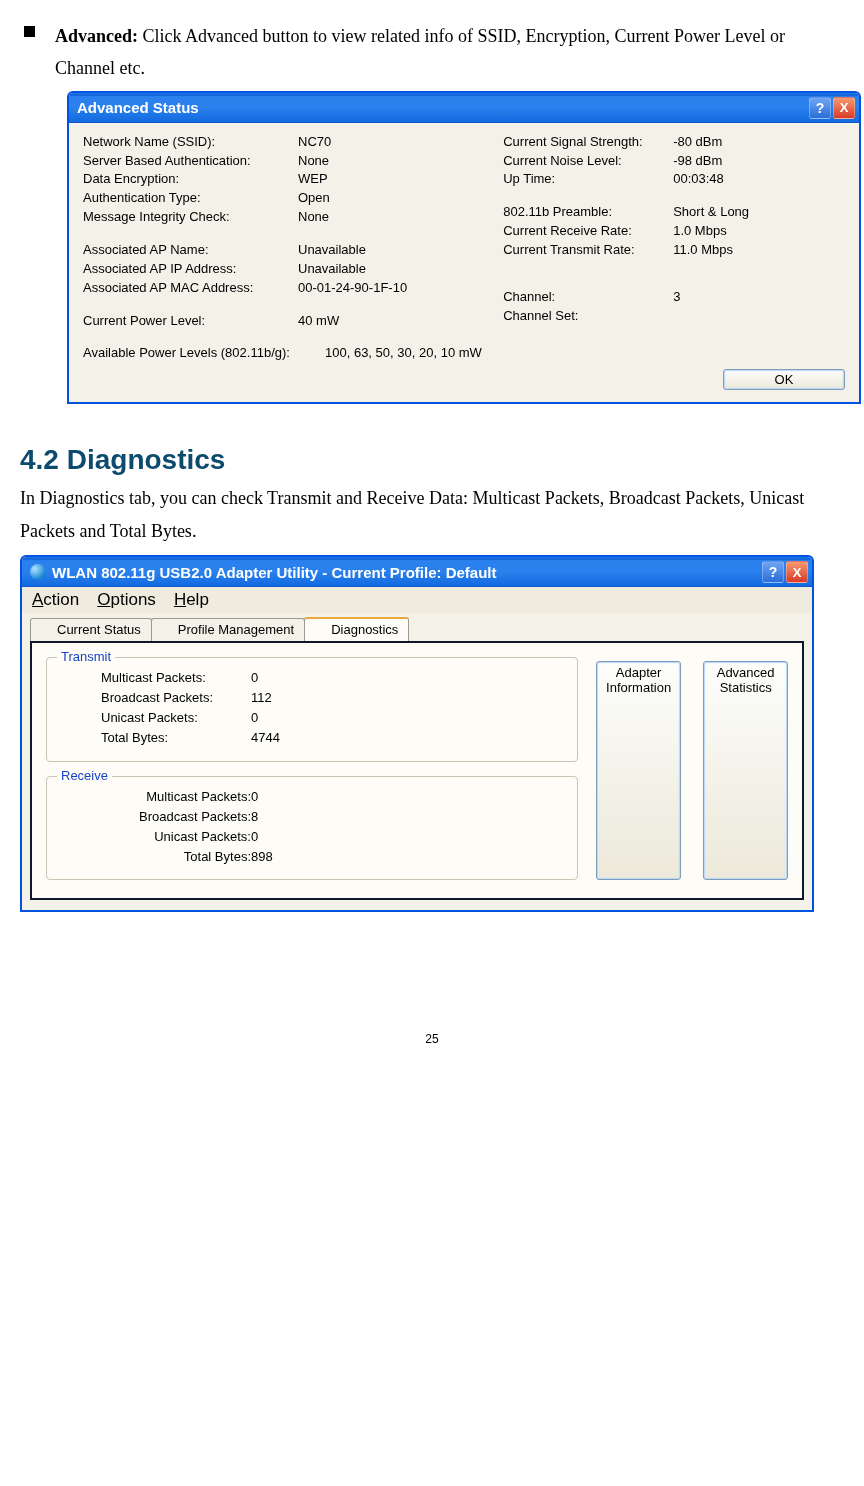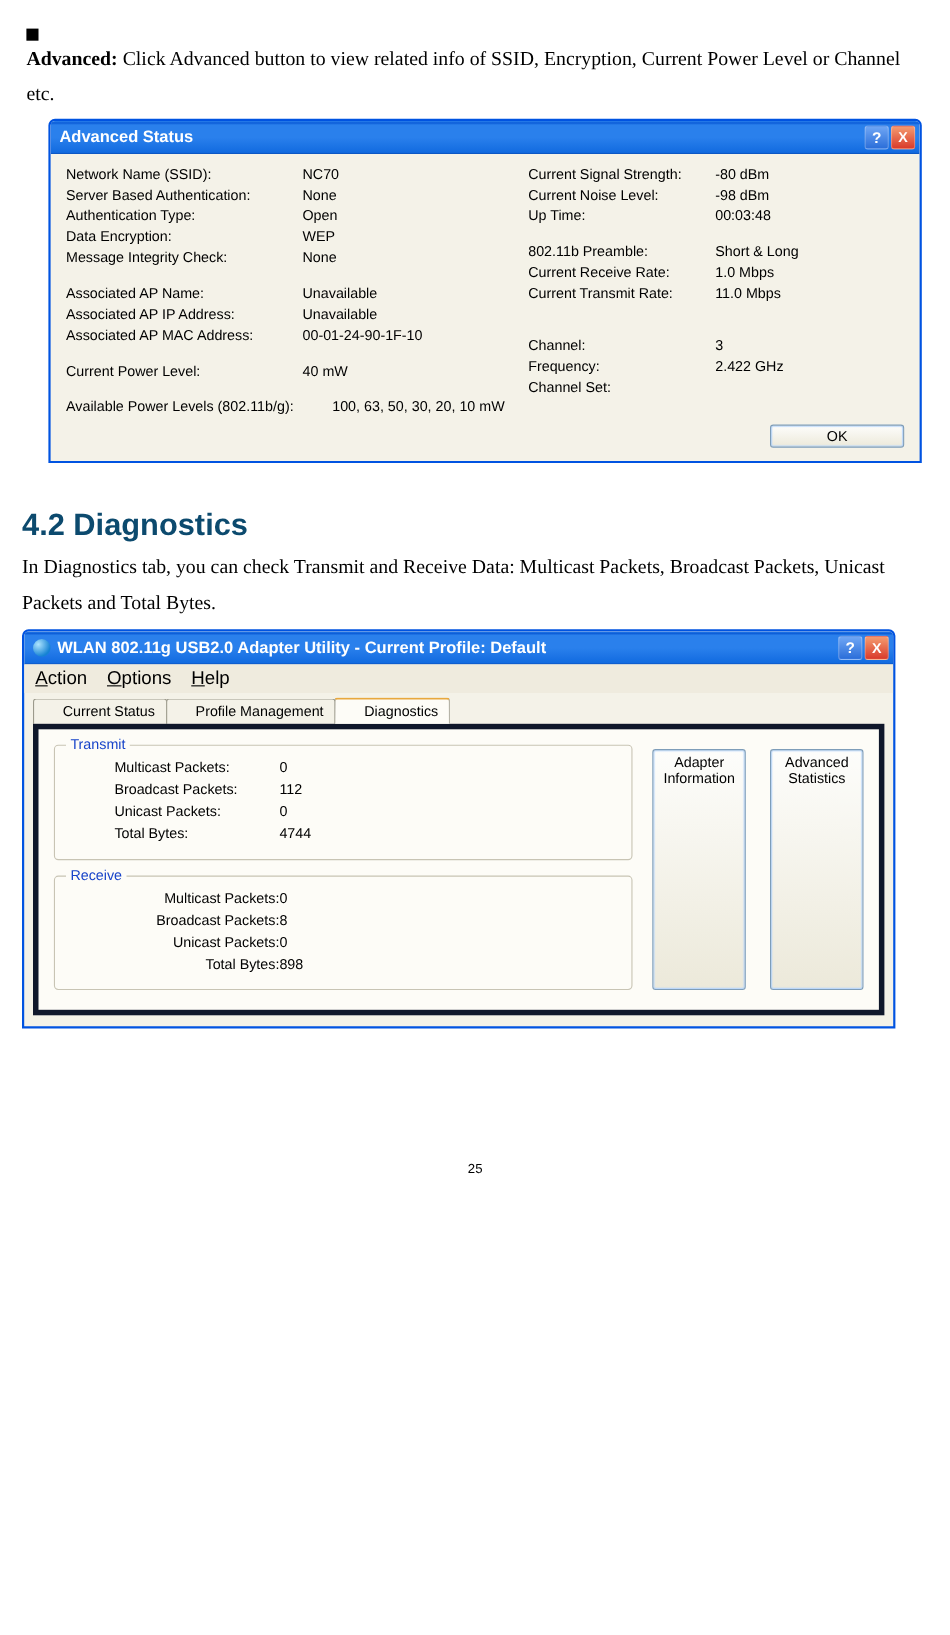--- a/index.html
+++ b/index.html
@@ -9,21 +9,20 @@
     margin: 0;
     padding: 20px 20px 20px 20px;
     width: 864px;
     box-sizing: border-box;
     background: #fff;
   }
   .bullet-line {
     display: flex;
     align-items: flex-start;
     margin-left: 4px;
-    flex-direction: column;
   }
   .bullet-square {
     width: 11px;
     height: 11px;
     background: #000;
     margin-top: 6px;
     margin-right: 20px;
     flex-shrink: 0;
   }
   .bullet-text {
@@ -43,21 +42,21 @@
   }
   
   .xp-window {
     border: 2px solid #0053e1;
     border-radius: 6px 6px 0 0;
     background: #f4f2e8;
     font-family: Tahoma, sans-serif;
     font-size: 13px;
     color: #000;
     overflow: hidden;
-    margin-left: 24px;
+    margin-left: 47px;
   }
   .xp-titlebar {
     background: linear-gradient(to bottom, #2a80ec 0%, #0b5cd7 6%, #2a80ec 12%, #2a80ec 50%, #126be0 95%, #0a4fb8 100%);
     color: #fff;
     font-weight: bold;
     height: 30px;
     display: flex;
     align-items: center;
     padding: 0 4px 0 8px;
     font-size: 15px;
@@ -171,21 +170,21 @@
     top: 1px;
   }
   .tab.active {
     background: #fdfcf7;
     border-color: #e8a83e #9c9a8c #fdfcf7 #9c9a8c;
     border-top: 2px solid #e8a83e;
     z-index: 2;
     top: 0;
   }
   .tab-panel {
-    border: 5px solid #0f172a;
+    border: 2px solid #0f172a;
     margin: 0 8px 10px 8px;
     padding: 14px 14px 18px 14px;
     background: #fdfcf7;
     position: relative;
   }
   .diag-flex {
     display: flex;
     gap: 18px;
   }
   .diag-left {
@@ -273,28 +272,28 @@
       <div class="adv-left">
         <div class="adv-row">
             <span class="adv-label">Network Name (SSID):</span>
             <span class="adv-value">NC70</span>
           </div>
         <div class="adv-row">
             <span class="adv-label">Server Based Authentication:</span>
             <span class="adv-value">None</span>
           </div>
         <div class="adv-row">
+            <span class="adv-label">Data Encryption:</span>
+            <span class="adv-value">WEP</span>
+          </div>
+        <div class="adv-row">
             <span class="adv-label">Authentication Type:</span>
             <span class="adv-value">Open</span>
           </div>
         <div class="adv-row">
-            <span class="adv-label">Data Encryption:</span>
-            <span class="adv-value">WEP</span>
-          </div>
-        <div class="adv-row">
             <span class="adv-label">Message Integrity Check:</span>
             <span class="adv-value">None</span>
           </div>
         <div class="adv-gap"></div>
         <div class="adv-row">
             <span class="adv-label">Associated AP Name:</span>
             <span class="adv-value">Unavailable</span>
           </div>
         <div class="adv-row">
             <span class="adv-label">Associated AP IP Address:</span>
@@ -339,24 +338,20 @@
           </div>
         <div class="adv-row">
             <span class="adv-label-r">Current Transmit Rate:</span>
             <span class="adv-value">11.0 Mbps</span>
           </div>
         <div class="adv-gap"></div>
         <div class="adv-gap"></div>
         <div class="adv-row">
             <span class="adv-label-r">Channel:</span>
             <span class="adv-value">3</span>
-          </div>
-        <div class="adv-row">
-            <span class="adv-label-r">Frequency:</span>
-            <span class="adv-value">2.422 GHz</span>
           </div>
         <div class="adv-row">
             <span class="adv-label-r">Channel Set:</span>
             <span class="adv-value"></span>
           </div>
       </div>
     </div>
     <div class="xp-ok-row">
       <div class="xp-button"><span>OK</span></div>
     </div>

